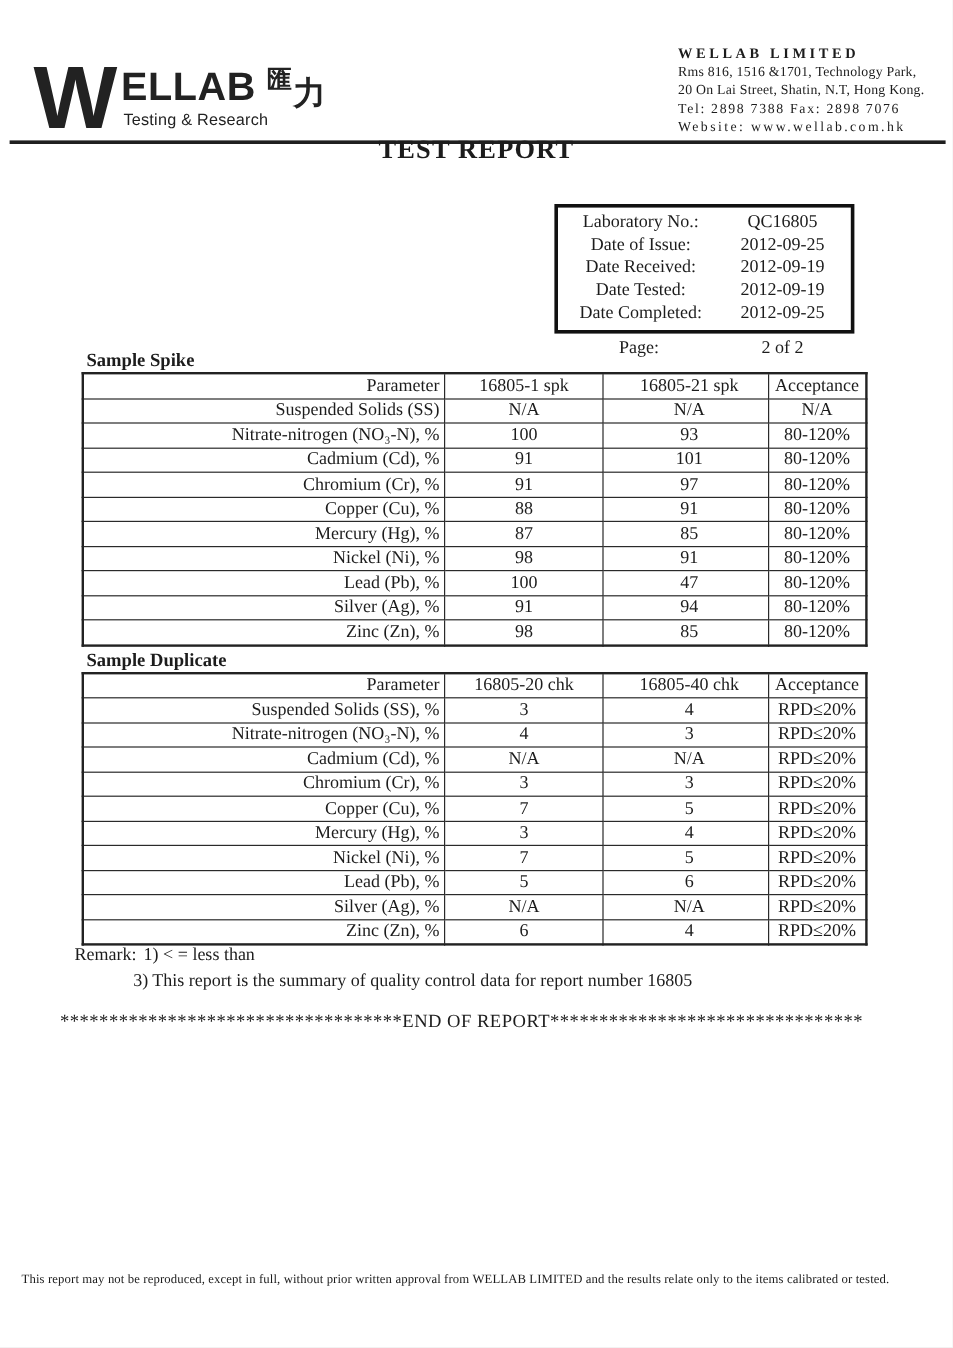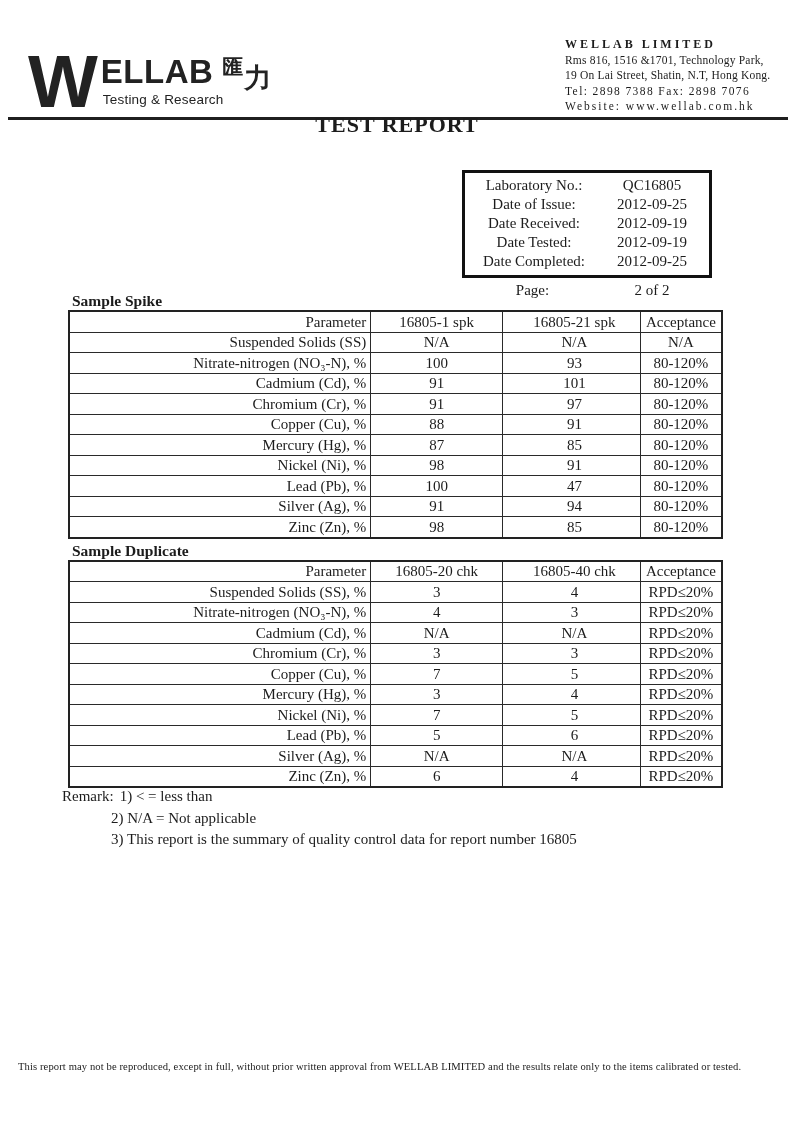--- a/index.html
+++ b/index.html
@@ -68,21 +68,21 @@
         <span class="logo-cn1">匯</span>
         <span class="logo-cn2">力</span>
       </div>
       <div class="logo-tagline">Testing &amp; Research</div>
     </div>
   </div>
 
   <div class="company">
     <div class="company-name">WELLAB LIMITED</div>
     <div class="company-line">Rms 816, 1516 &amp;1701, Technology Park,</div>
-    <div class="company-line">19 On Lai Street, Shatin, N.T, Hong Kong.</div>
+    <div class="company-line">20 On Lai Street, Shatin, N.T, Hong Kong.</div>
     <div class="company-line company-tel">Tel: 2898 7388   Fax: 2898 7076</div>
     <div class="company-line company-web">Website: www.wellab.com.hk</div>
   </div>
 
   <div class="header-rule"></div>
 
   <h1 class="title">TEST REPORT</h1>
 
   <div class="lab-wrap">
     <div class="lab-box">
@@ -261,20 +261,20 @@
           </tr>
         </tbody>
       </table>
   </div>
 
   <div class="remarks">
     <div class="remark-first">
       <span class="remark-label">Remark:</span>
       <span>1) &lt; = less than</span>
     </div>
-    <div class="remark-indent">2) N/A = Not applicable</div>
     <div class="remark-indent">3) This report is the summary of quality control data for report number 16805</div>
   </div>
 
+  <div class="end-line">***********************************END OF REPORT********************************</div>
 
   <div class="footer">This report may not be reproduced, except in full, without prior written approval from WELLAB LIMITED and the results relate only to the items calibrated or tested.</div>
 
 </div>
 
 </body></html>

